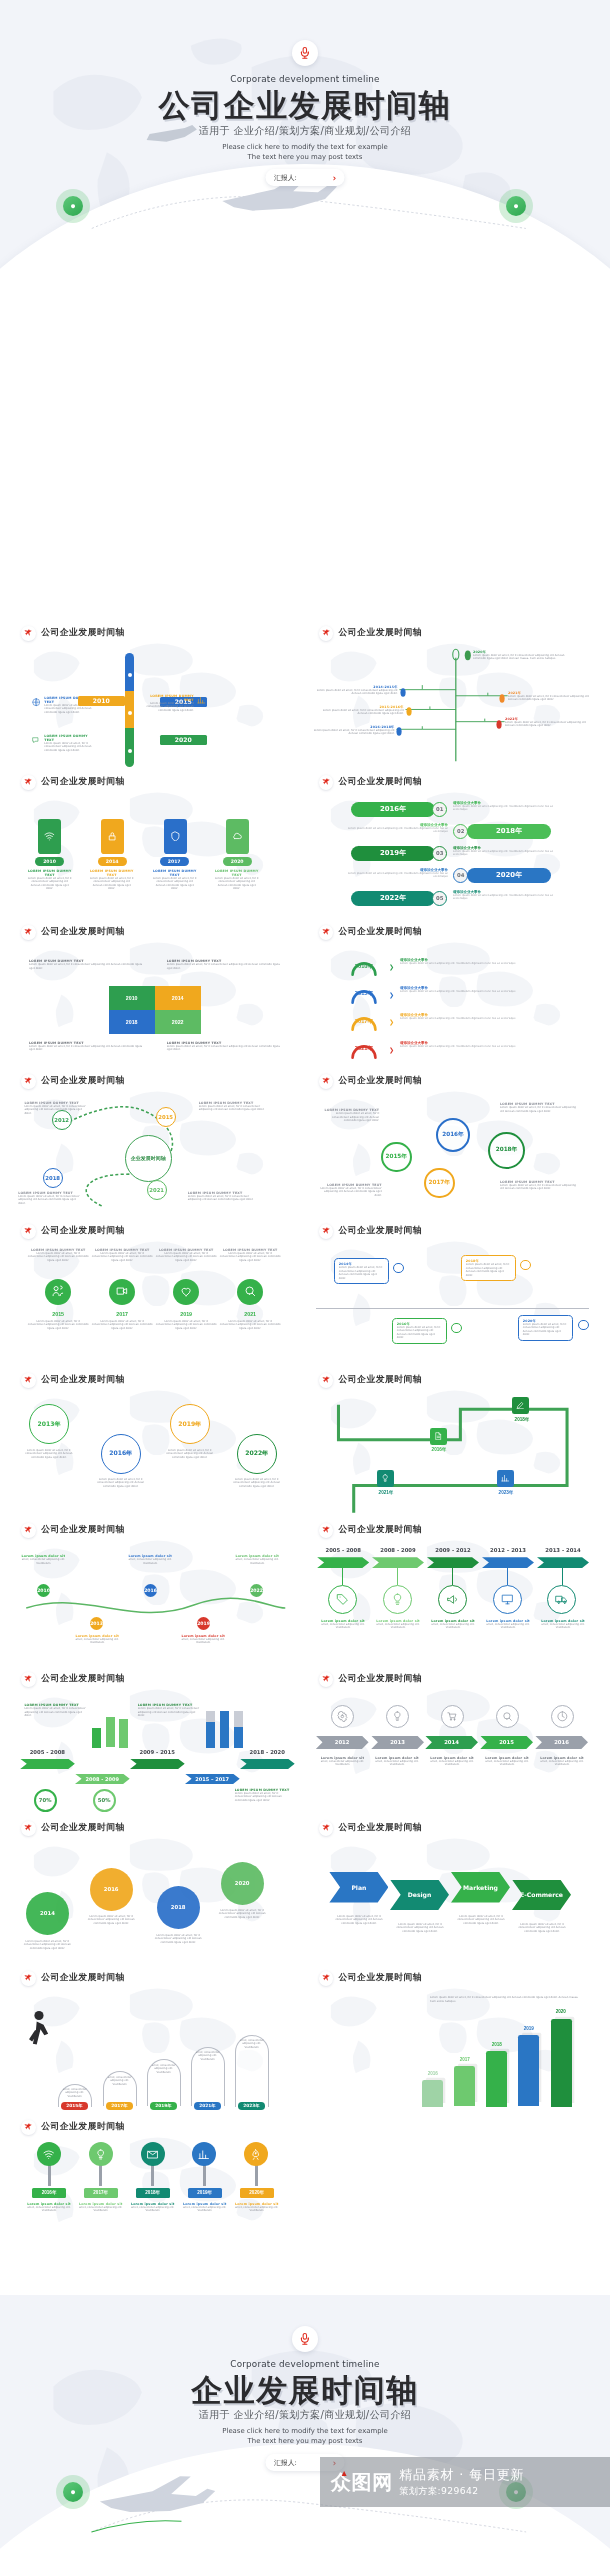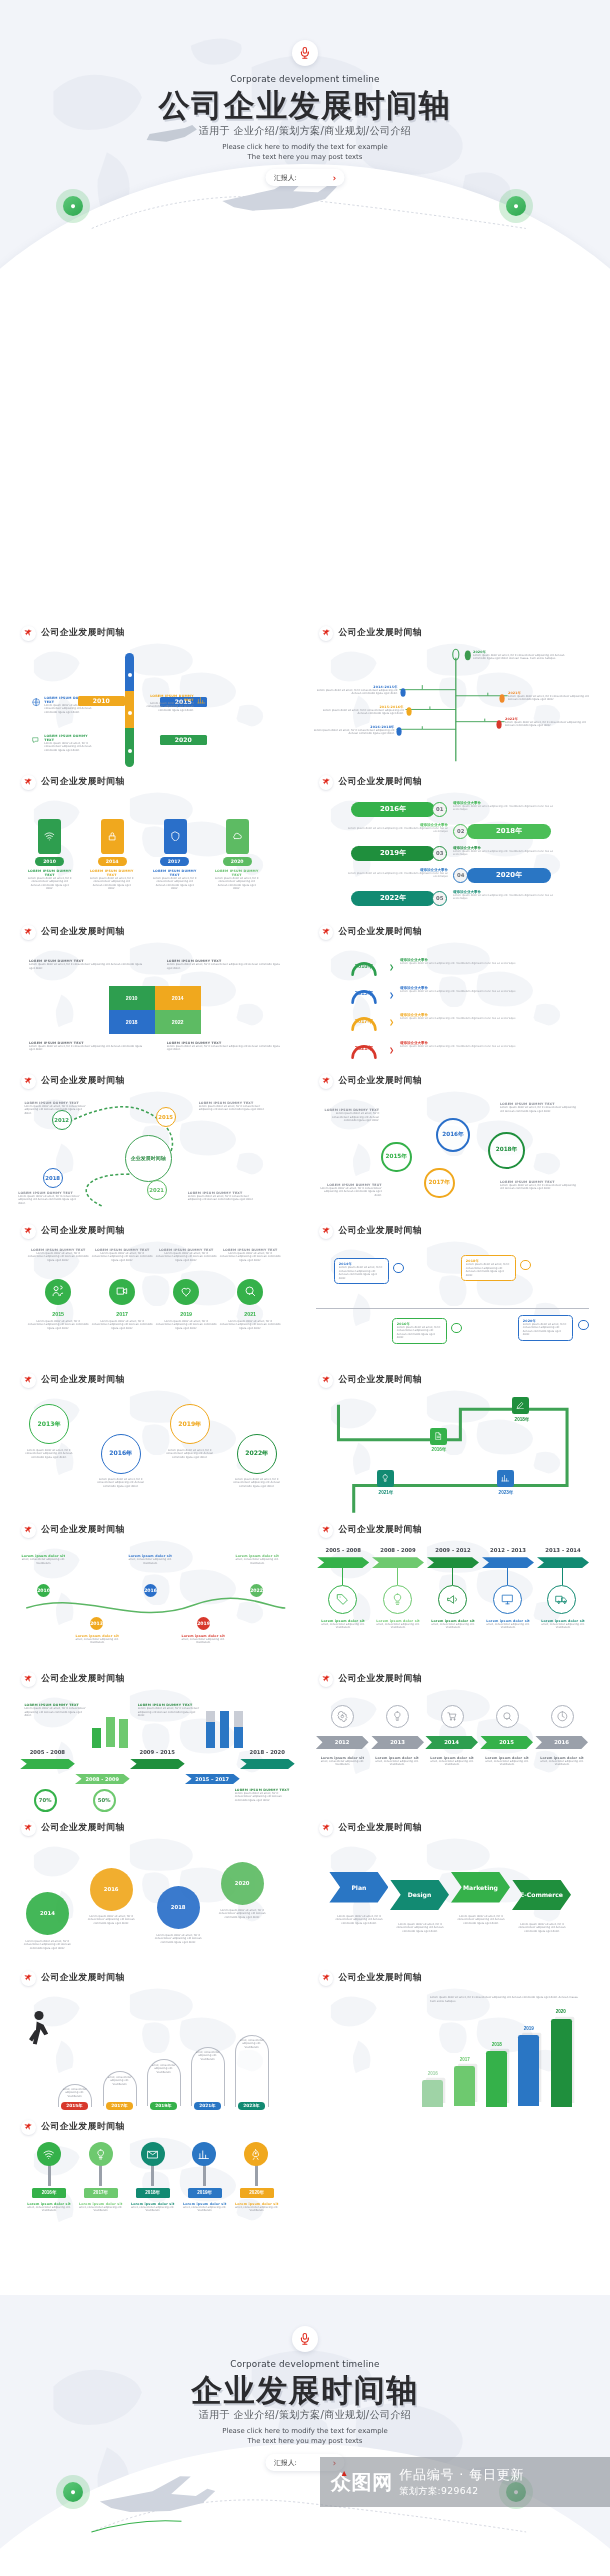--- a/index.html
+++ b/index.html
@@ -1569,19 +1569,19 @@
     </div>
     <div class="pin" style="left:499px; top:180px;">
       <i>●</i>
     </div>
   </div>
 
   <div class="watermark">
     <span class="wm-dot">▲</span>
     <span class="wm-logo">众图网</span>
     <span class="wm-right">
-      <span class="wm-l1">作品编号 · 每日更新</span>
+      <span class="wm-l1">精品素材 · 每日更新</span>
       <span class="wm-l2">策划方案:929642</span>
     </span>
   </div>
 
 </div>
 
 
 </body></html>

